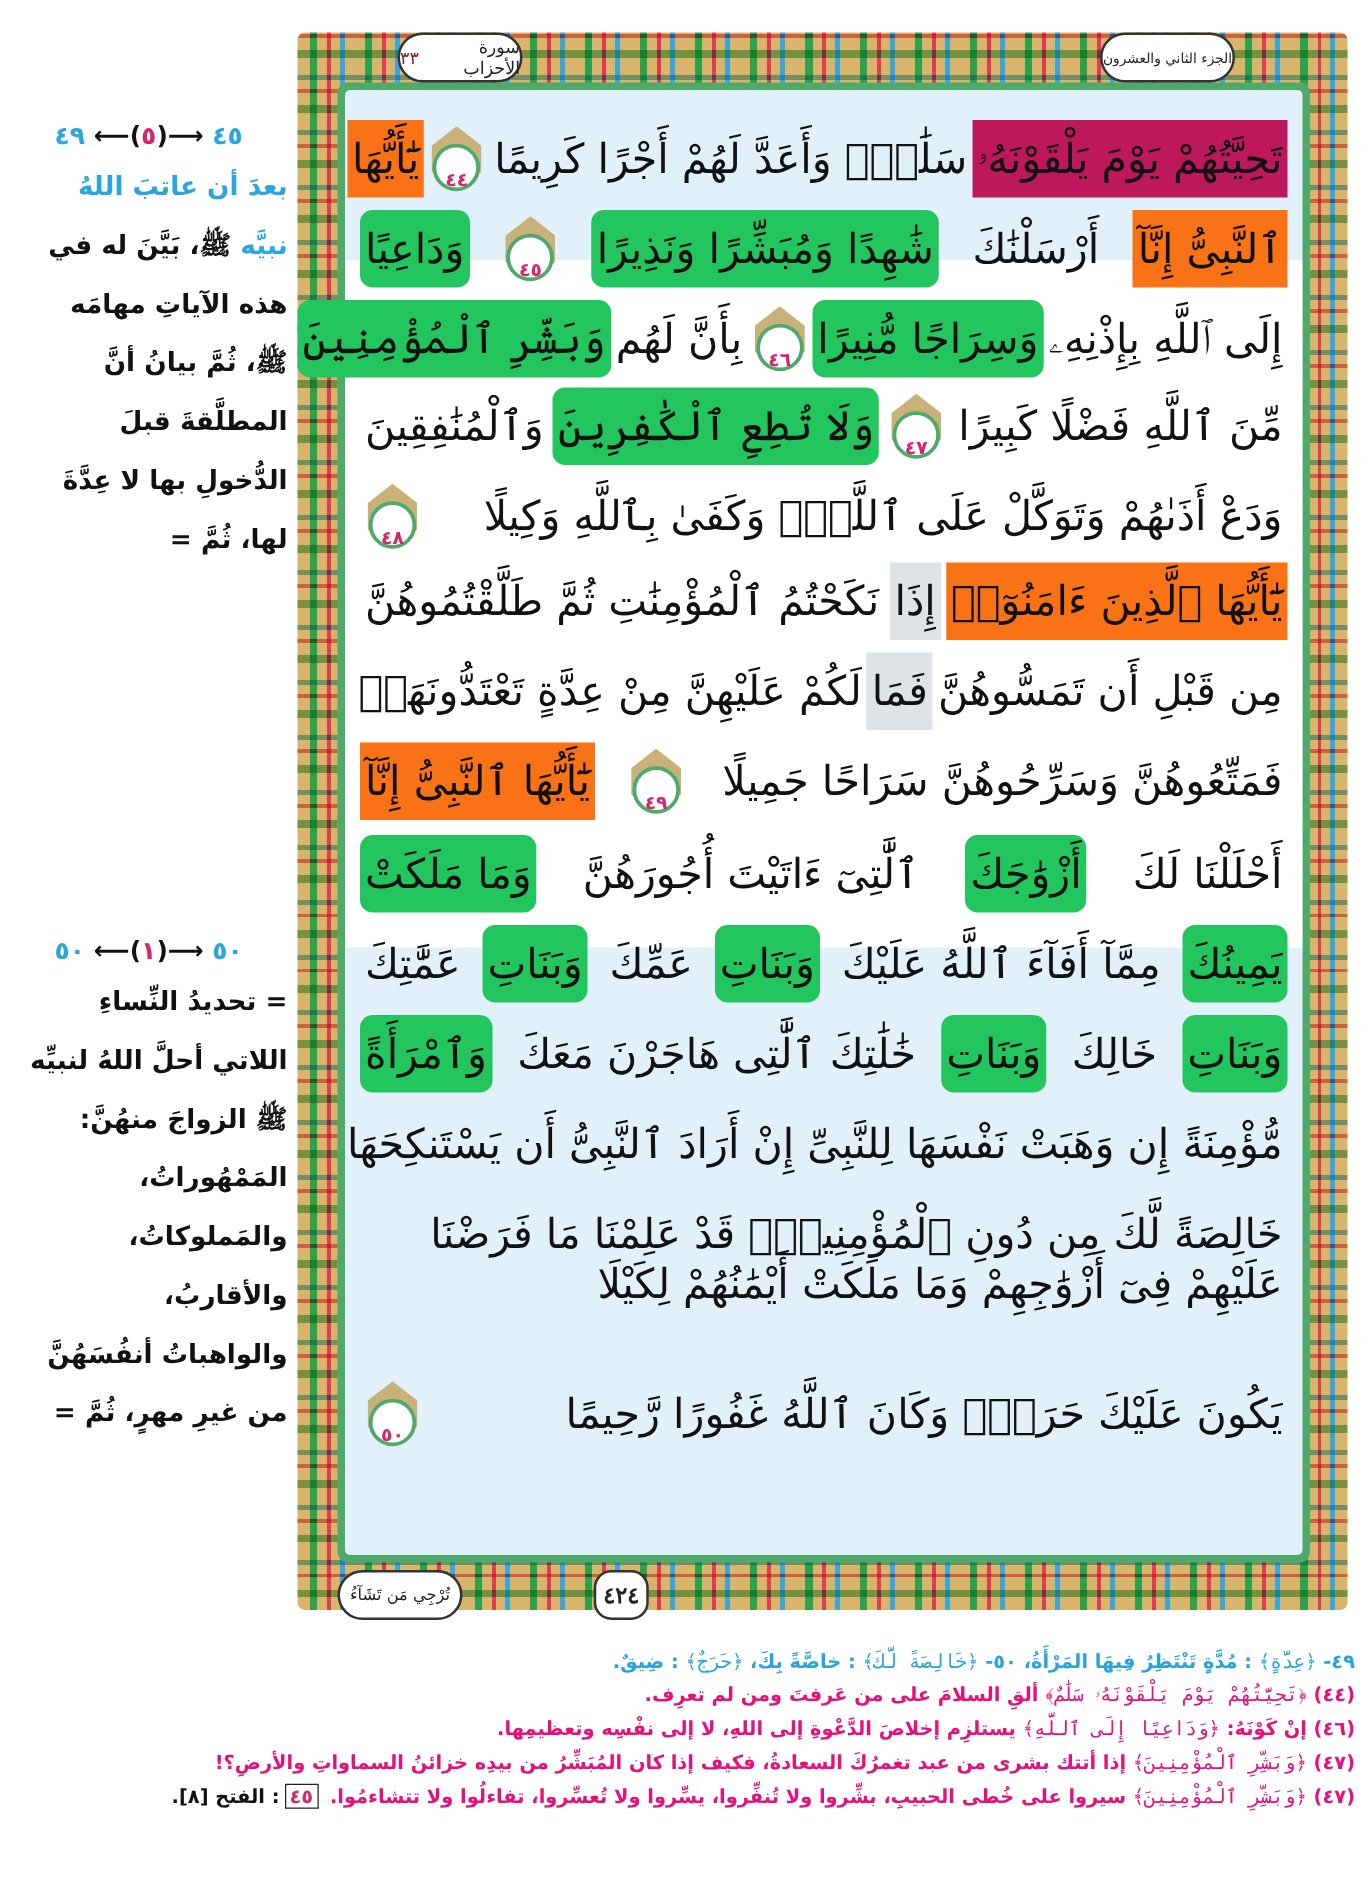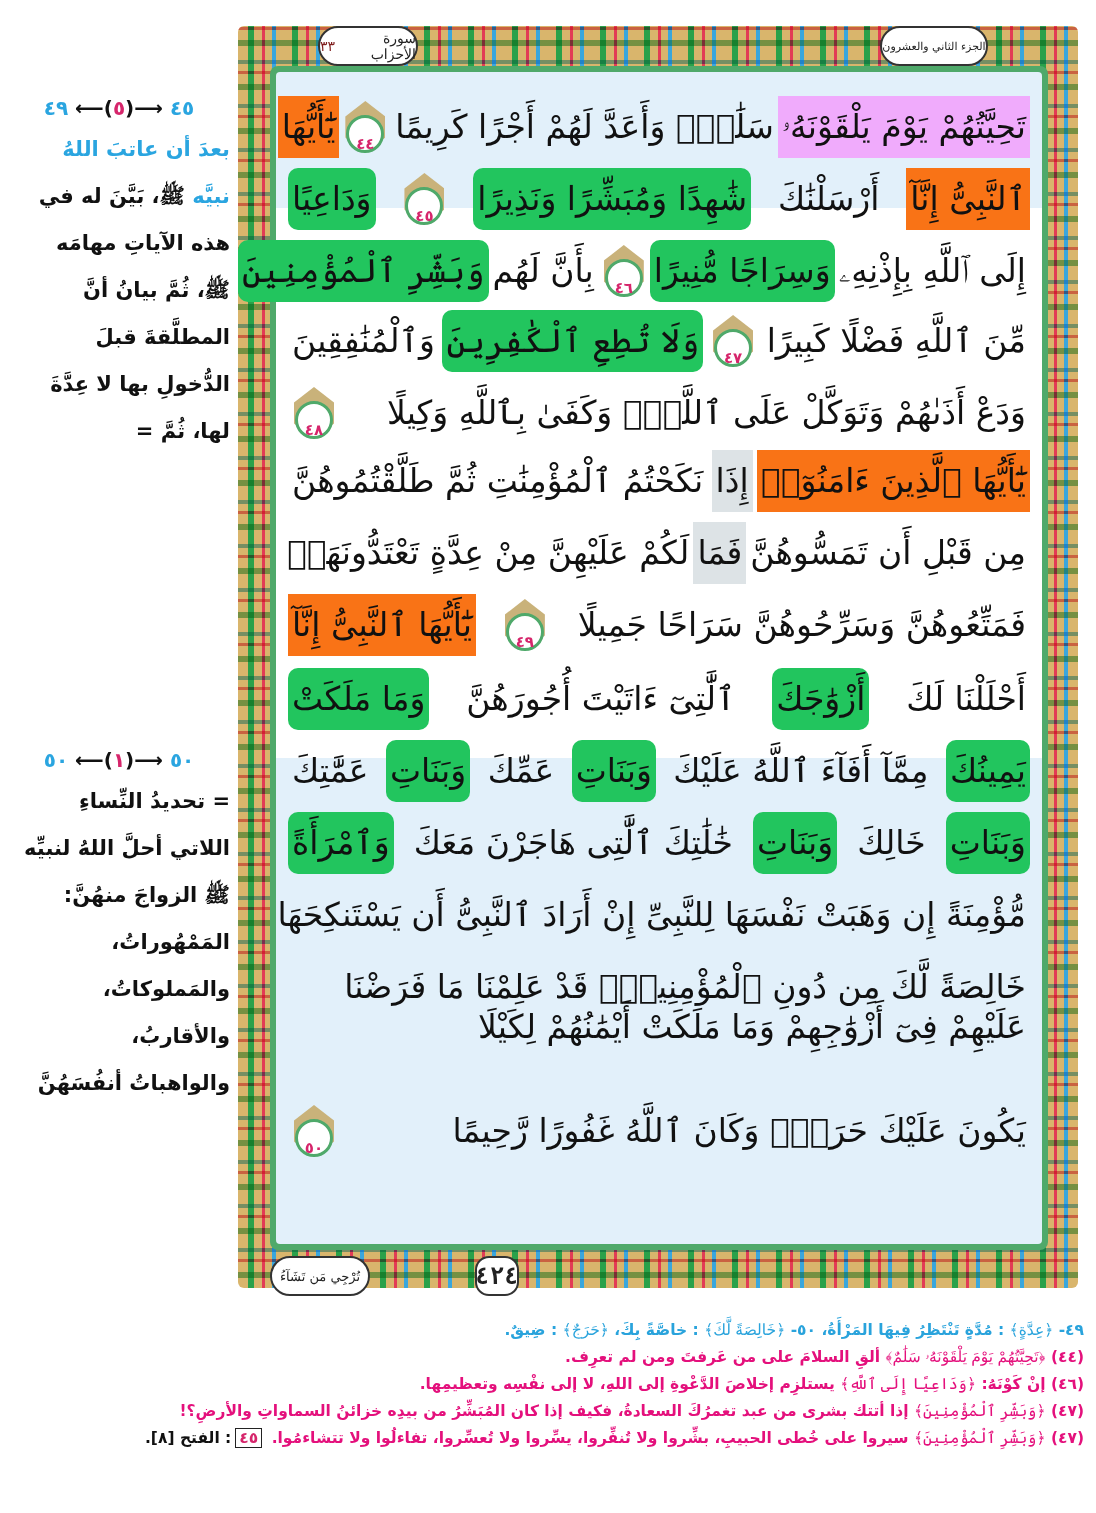--- a/index.html
+++ b/index.html
@@ -29,30 +29,30 @@
   }
   .white-block { position:absolute; background:#ffffff; }
 
   
   .pill {
     position:absolute; background:#fff; border:2px solid #333; border-radius:22px;
     font-family:"DejaVu Serif", serif; font-size:14px; color:#222; display:flex; align-items:center; justify-content:center;
     direction:rtl;
   }
   .pill .num { color:#7f1d1d; font-weight:normal; margin-right:4px; }
-  .page-num-pill { font-size:24px; font-weight:bold; color:#222;font-family:Liberation Mono, monospace; }
+  .page-num-pill { font-size:18px; font-weight:bold; color:#222; }
 
   
   .qline {
     position:absolute; left:288px; width:742px; height:70px;
     direction:rtl; display:flex; align-items:center; justify-content:space-between;
     font-family:"DejaVu Serif", serif; font-size:33px; color:#111; white-space:nowrap;
   }
   .seg { padding:4px 4px; line-height:54px; }
-  .hl-green { background:#f0abfc; }
+  .hl-green { background:#be185d; }
   .hl-yellow { background:#22c55e;border-radius:10px; }
   .hl-pink { background:#f97316; }
   .hl-gray { background:#dde3e6; }
 
   .ayah {
     display:inline-flex; align-items:flex-end; justify-content:center;
     width:40px; height:52px; margin:0 6px; position:relative; flex:0 0 auto;
   }
   .ayah::before {
     content:""; position:absolute; width:40px; height:52px;
@@ -73,21 +73,21 @@
   .side .range .arr { color:#111; }
   .side .range .cnt { color:#d6256b; }
   .side .line { font-size:21px; line-height:47px; height:47px; white-space:nowrap; }
   .blue { color:#2aa5e0; }
 
   
   .notes { position:absolute; left:0; top:1316px; width:1084px; direction:rtl; font-family:"DejaVu Sans", sans-serif; font-weight:bold; }
   .note { font-size:15.5px; line-height:27px; height:27px; white-space:nowrap; text-align:right; }
   .note.blue { color:#29a3dc; }
   .note.pink { color:#e4107c; }
-  .note .q { font-family:Liberation Sans, sans-serif; font-weight:normal; }
+  .note .q { font-family:Liberation Mono, monospace; font-weight:normal; }
   .boxnum { border:1.5px solid #222; color:#d6256b; padding:0 3px; margin:0 4px; }
   .note .black { color:#111; }
 </style>
 </head>
 <body>
 
 <div class="frame"></div>
 <div class="frame-inner-border"></div>
 <div class="text-panel">
   <div class="white-block" style="left:0;top:136px;width:766px;height:550px;"></div>
@@ -225,20 +225,21 @@
     <span class="arr">⟶(</span><span class="cnt">١</span><span class="arr">)⟵</span>
     <span>٥٠</span>
   </div>
   <div class="line">= تحديدُ النِّساءِ</div>
   <div class="line">اللاتي أحلَّ اللهُ لنبيِّه</div>
   <div class="line">ﷺ الزواجَ منهُنَّ:</div>
   <div class="line">المَمْهُوراتُ،</div>
   <div class="line">والمَملوكاتُ،</div>
   <div class="line">والأقاربُ،</div>
   <div class="line">والواهباتُ أنفُسَهُنَّ</div>
+  <div class="line">من غيرِ مهرٍ، ثُمَّ =</div>
 </div>
 
 <div class="notes">
   <div class="note blue">
     <span>٤٩-</span>
     <span class="q">﴿عِدَّةٍ﴾</span>
     <span>: مُدَّةٍ تَنْتَظِرُ فِيهَا المَرْأَةُ،</span>
     <span>٥٠-</span>
     <span class="q">﴿خَالِصَةً لَّكَ﴾</span>
     <span>: خاصَّةً بِكَ،</span>

